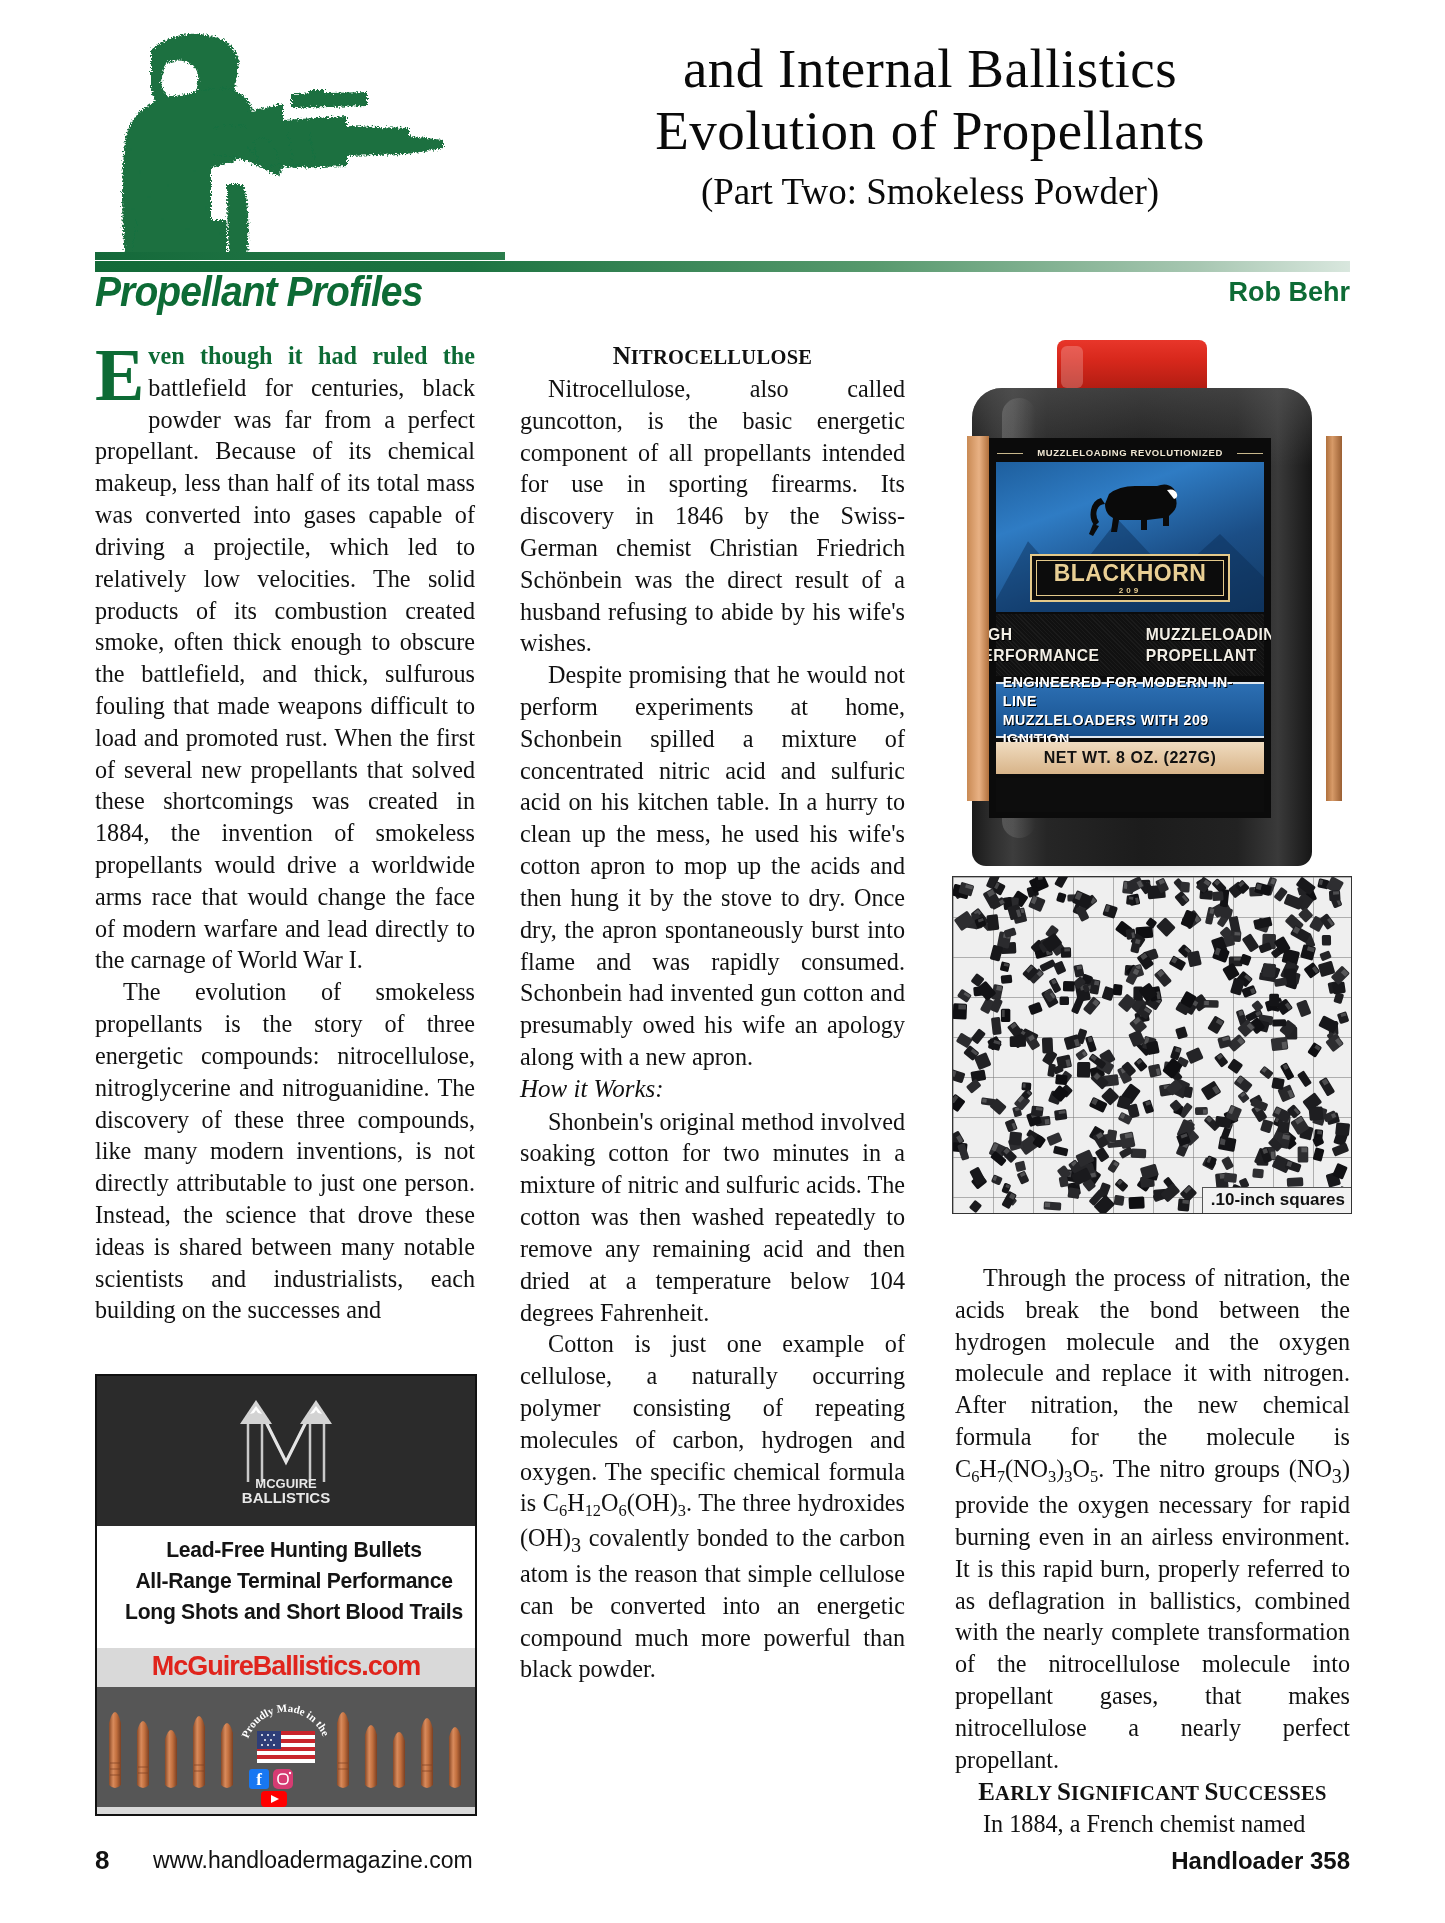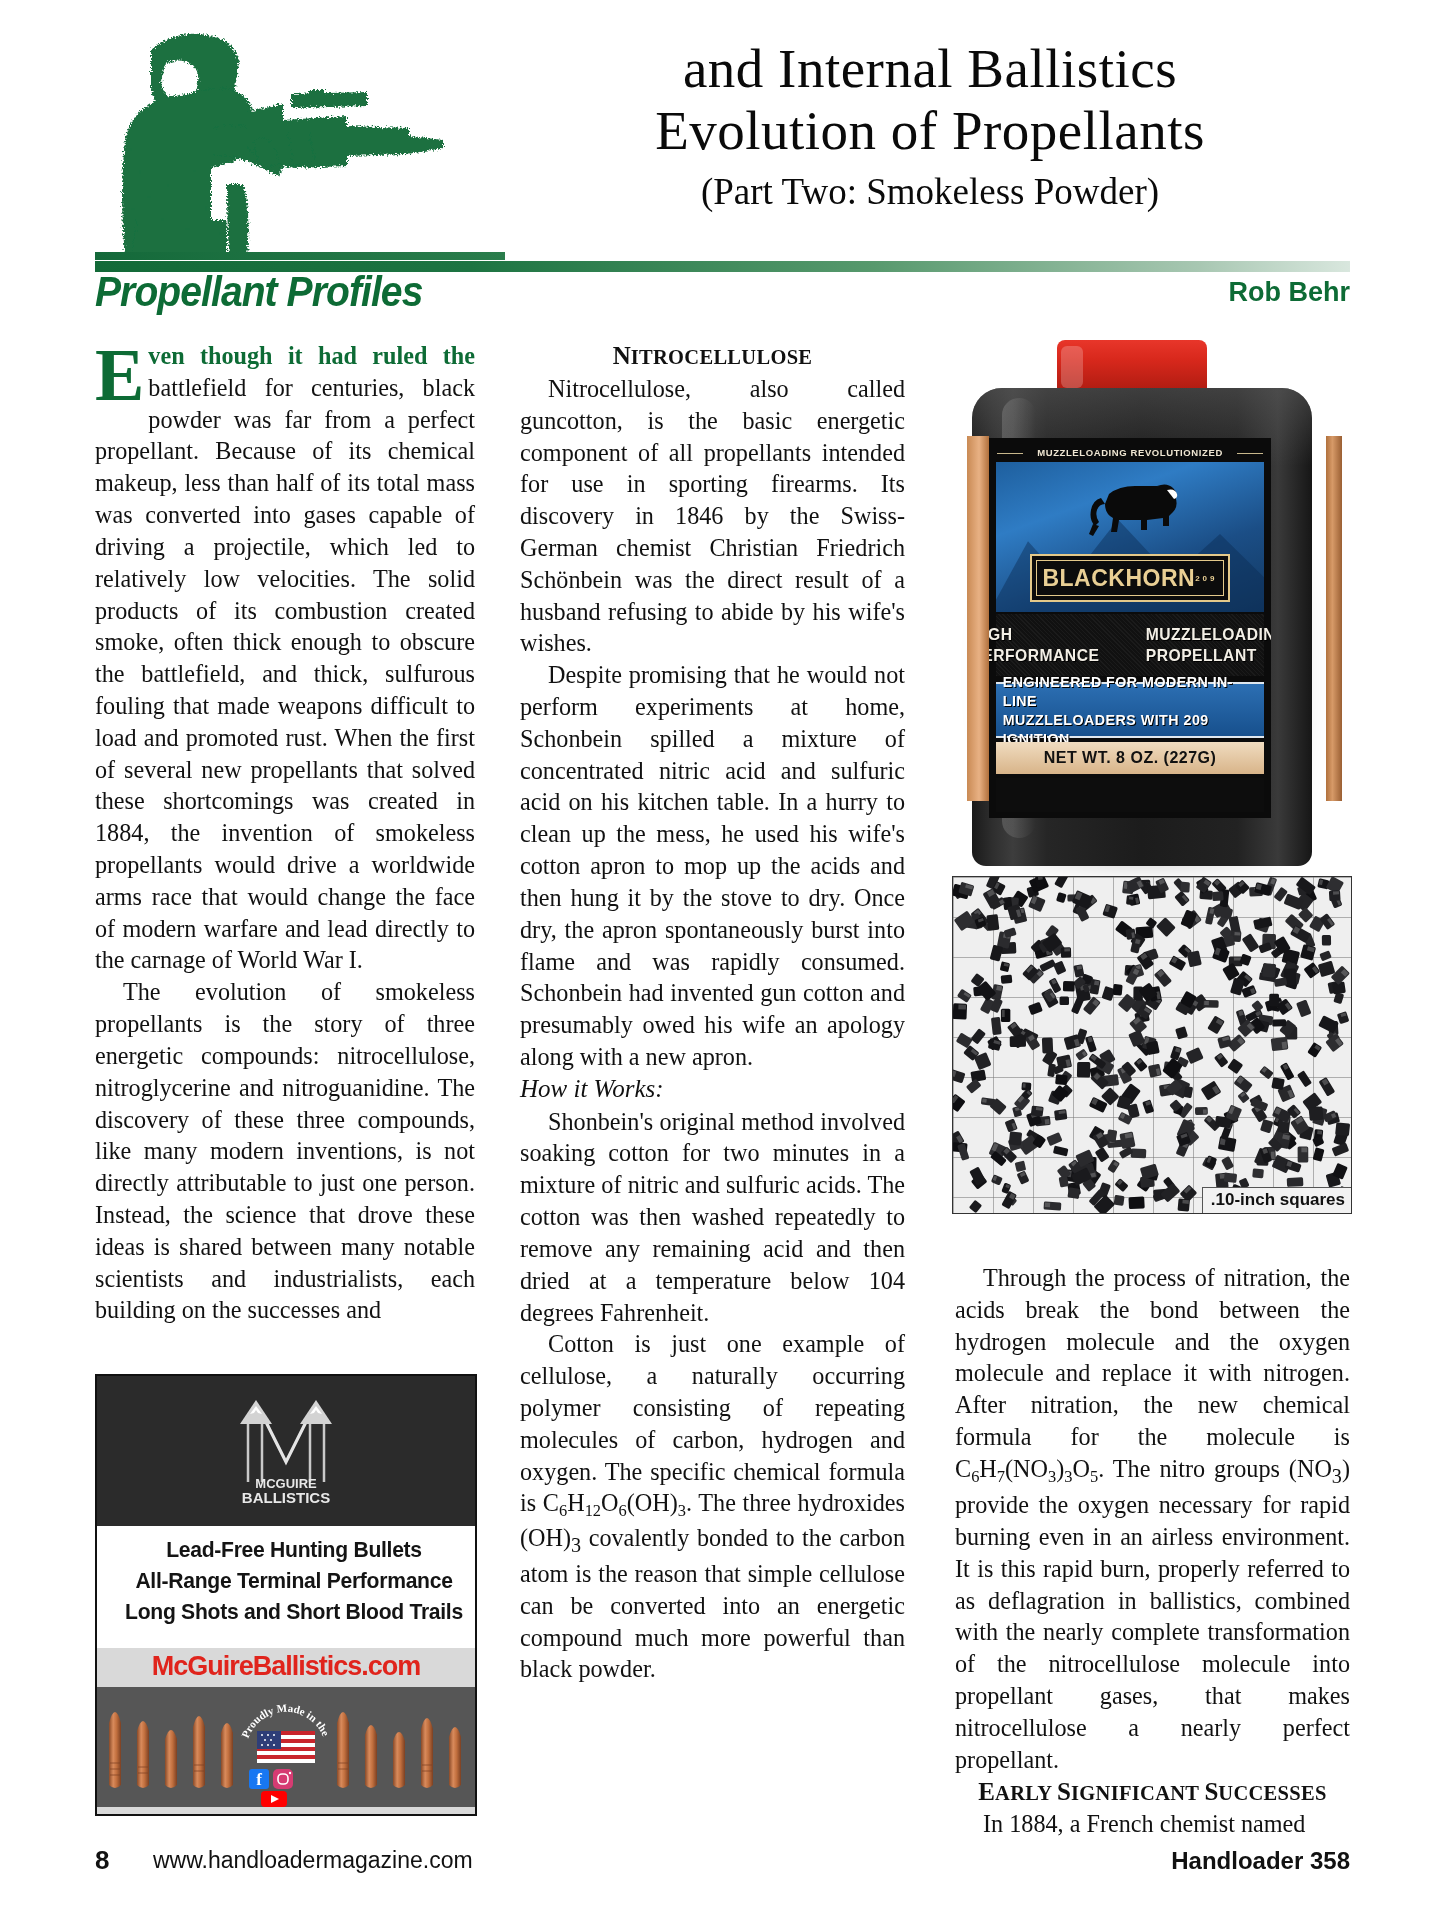--- a/index.html
+++ b/index.html
@@ -237,21 +237,21 @@
   .bison{
     position:absolute; left:50%; top:16px; transform:translateX(-50%);
     width:118px; height:62px;
   }
   .bison svg{ width:100%; height:100%; display:block; }
   .bh-badge{
     position:absolute; left:50%; transform:translateX(-50%);
     bottom:10px; width:200px; height:48px;
     border:2.5px solid #e4c98a;
     background:#0c0c0c;
-    display:flex; flex-direction:row; align-items:center; justify-content:center;
+    display:flex; flex-direction:column; align-items:center; justify-content:center;
   }
   .bh-badge:before{
     content:''; position:absolute; left:4px; top:4px; right:4px; bottom:4px;
     border:1px solid #e4c98a;
   }
   .bh-name{
     font-family:"Liberation Sans", sans-serif;
     font-weight:bold; font-size:23px; letter-spacing:0.5px;
     color:#e9cf94; line-height:1; position:relative; z-index:2;
   }

